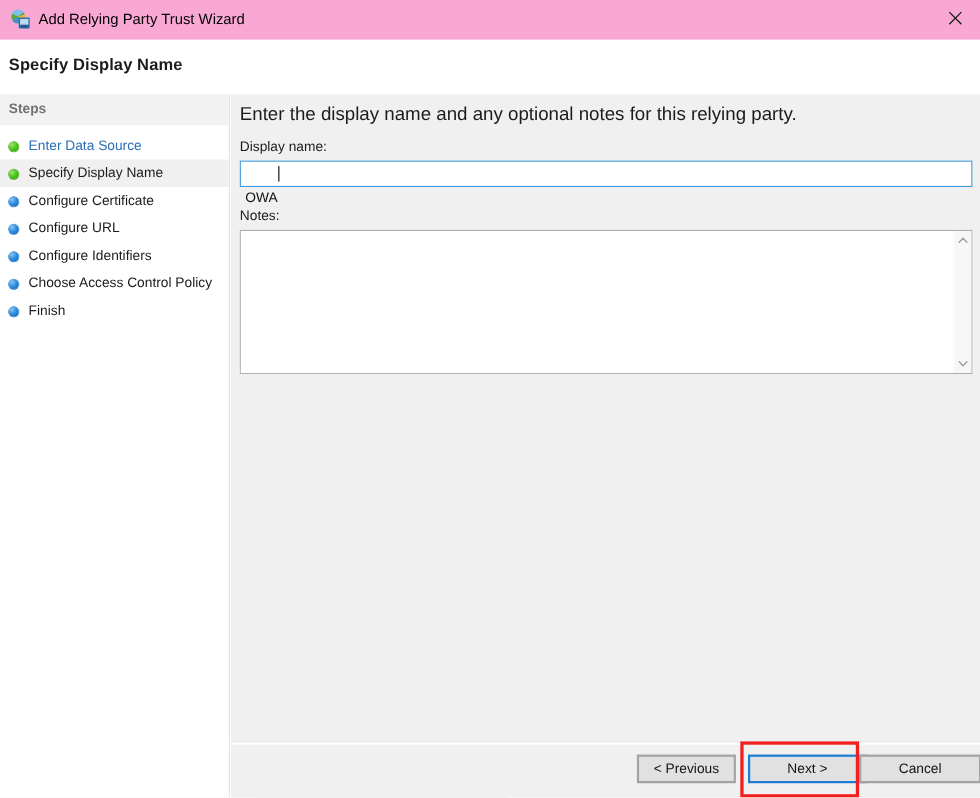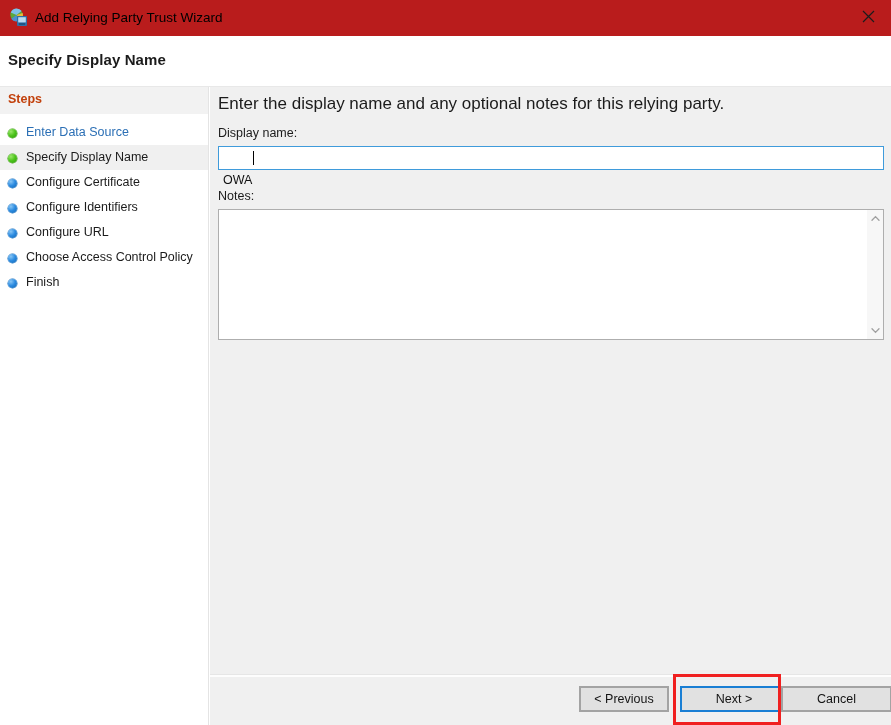--- a/index.html
+++ b/index.html
@@ -16,21 +16,21 @@
     overflow: hidden;
     position: relative;
     -webkit-font-smoothing: antialiased;
   }
 
   
   .titlebar {
     position: absolute;
     left: 0; top: 0;
     width: 891px; height: 36px;
-    background: #b91c1c;
+    background: #f9a8d4;
   }
   .titlebar-icon {
     position: absolute;
     left: 9px; top: 8px;
     width: 19px; height: 19px;
   }
   .titlebar-title {
     position: absolute;
     left: 35px; top: 8px;
     font-size: 13.5px;
@@ -81,21 +81,21 @@
     position: absolute;
     left: 0; top: 0;
     width: 208px; height: 27px;
     background: #f2f2f2;
   }
   .steps-header {
     position: absolute;
     left: 8px; top: 5px;
     font-size: 12.5px;
     font-weight: bold;
-    color: #c2410c;
+    color: #737373;
   }
   .steps-list {
     position: absolute;
     left: 0; top: 33px;
     width: 208px;
   }
   .step-row {
     position: relative;
     display: flex;
     align-items: flex-start;
@@ -310,26 +310,26 @@
       <span class="step-label">Specify Display Name</span>
     </div>
 
     <div class="step-row">
       <span class="step-bullet pending"></span>
       <span class="step-label">Configure Certificate</span>
     </div>
 
     <div class="step-row">
       <span class="step-bullet pending"></span>
+      <span class="step-label">Configure URL</span>
+    </div>
+
+    <div class="step-row">
+      <span class="step-bullet pending"></span>
       <span class="step-label">Configure Identifiers</span>
-    </div>
-
-    <div class="step-row">
-      <span class="step-bullet pending"></span>
-      <span class="step-label">Configure URL</span>
     </div>
 
     <div class="step-row">
       <span class="step-bullet pending"></span>
       <span class="step-label">Choose Access Control Policy</span>
     </div>
 
 
     <div class="step-row">
       <span class="step-bullet pending"></span>

